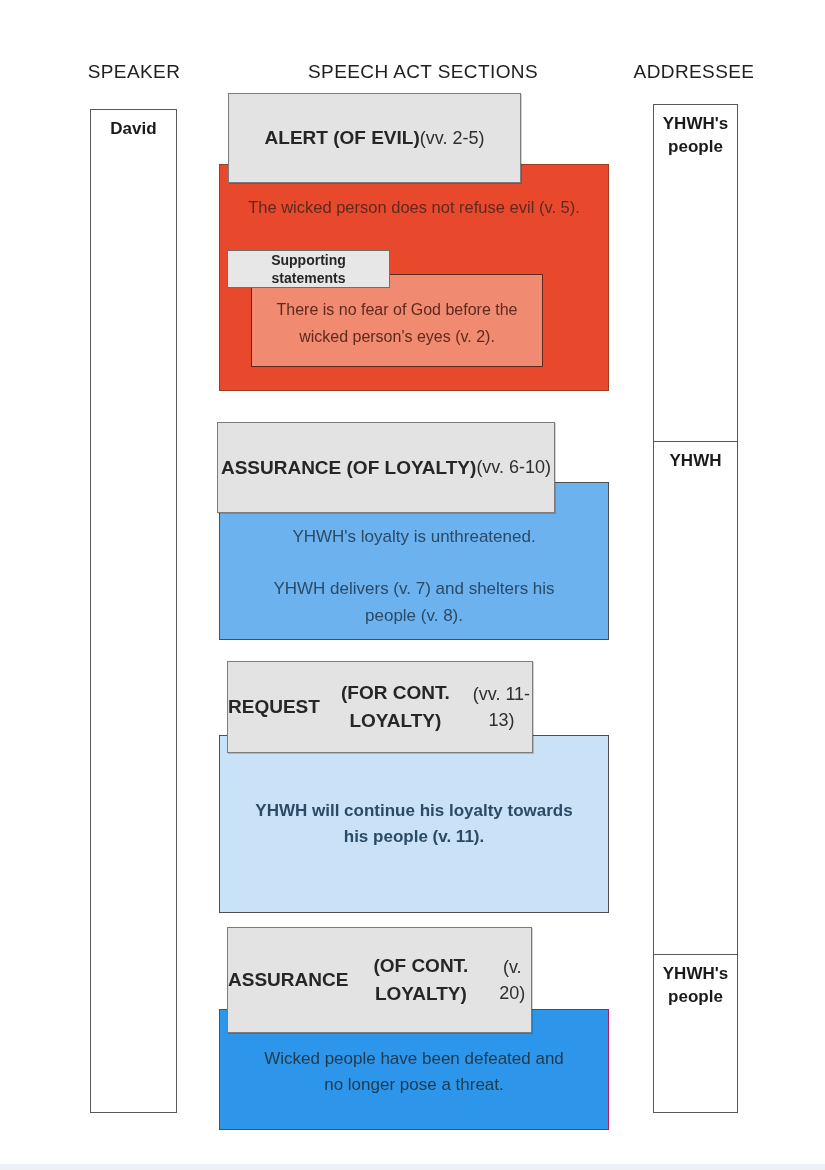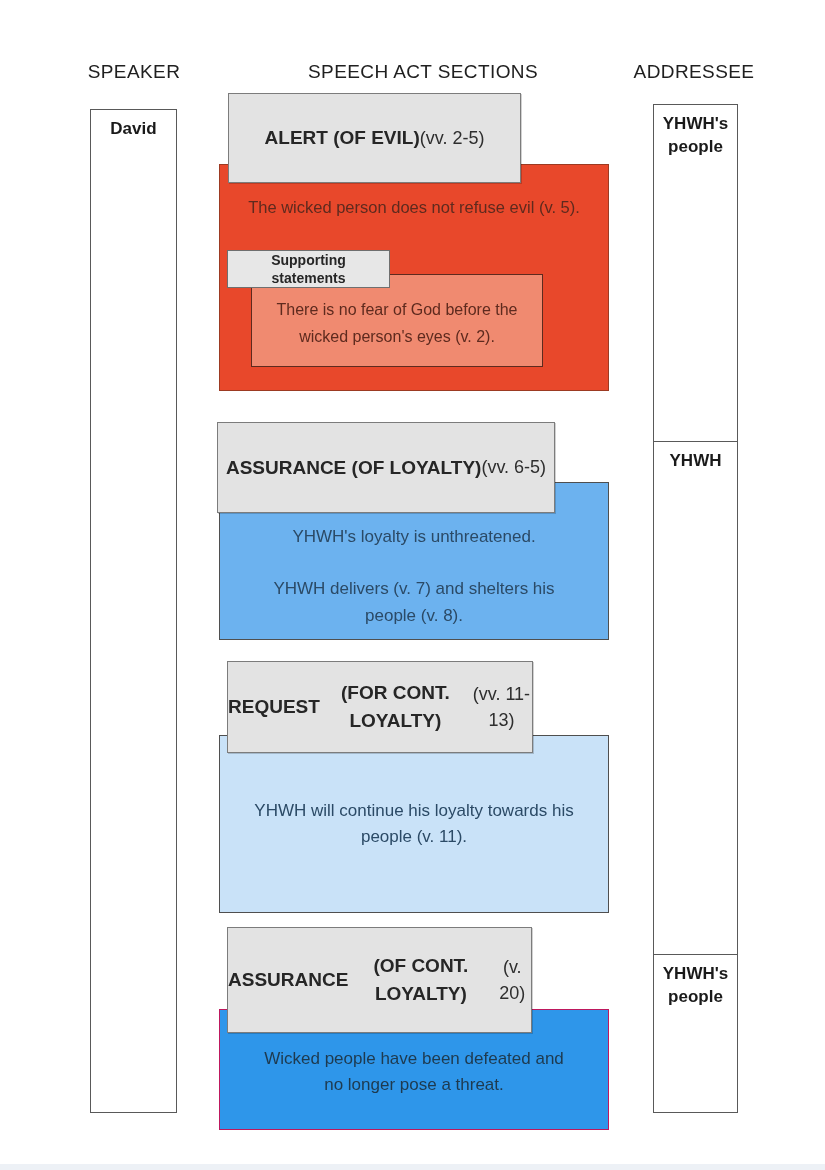--- a/index.html
+++ b/index.html
@@ -169,24 +169,24 @@
     <div class="sec-verses">(vv. 2-5)</div>
   </div>
 
   <div id="assurance-box" class="abs body-box" style="left: 219px; top: 482px; width: 390px; height: 158px; background: rgb(108, 178, 239);">
     <p>YHWH's loyalty is unthreatened.</p>
     <p>YHWH delivers (v. 7) and shelters his people (v. 8).</p>
   </div>
   <div class="abs sec-header" style="left: 217px; top: 422px; width: 338px; height: 91px; background: rgb(227, 227, 227);">
     <div class="sec-title">ASSURANCE (OF LOYALTY)</div>
     <div class="sec-title"></div>
-    <div class="sec-verses">(vv. 6-5)</div>
-  </div>
-
-  <div id="request-box" class="abs body-box" style="left: 219px; top: 735px; width: 390px; height: 178px; background: rgb(201, 226, 248);">
+    <div class="sec-verses">(vv. 6-10)</div>
+  </div>
+
+  <div id="request-box" class="abs body-box" style="left: 219px; top: 735px; width: 390px; height: 178px; background: rgb(201, 226, 248); font-weight: bold;">
     <p>YHWH will continue his loyalty towards his people (v. 11).</p>
   </div>
   <div class="abs sec-header" style="left: 227px; top: 661px; width: 306px; height: 92px; background: rgb(227, 227, 227);">
     <div class="sec-title">REQUEST</div>
     <div class="sec-title">(FOR CONT. LOYALTY)</div>
     <div class="sec-verses">(vv. 11-13)</div>
   </div>
 
   <div id="assurance2-box" class="abs body-box" style="left: 219px; top: 1009px; width: 390px; height: 121px; background: rgb(46, 150, 234);">
     <p>Wicked people have been defeated and no longer pose a threat.</p>

